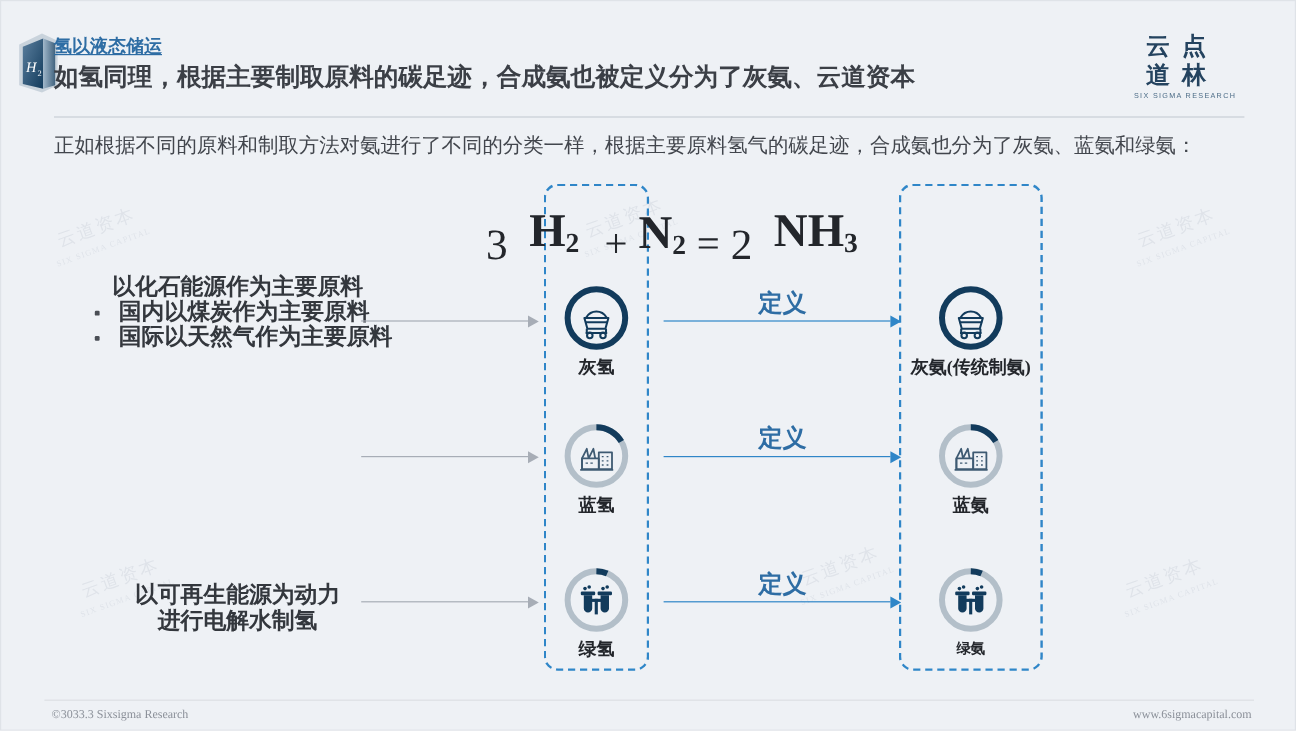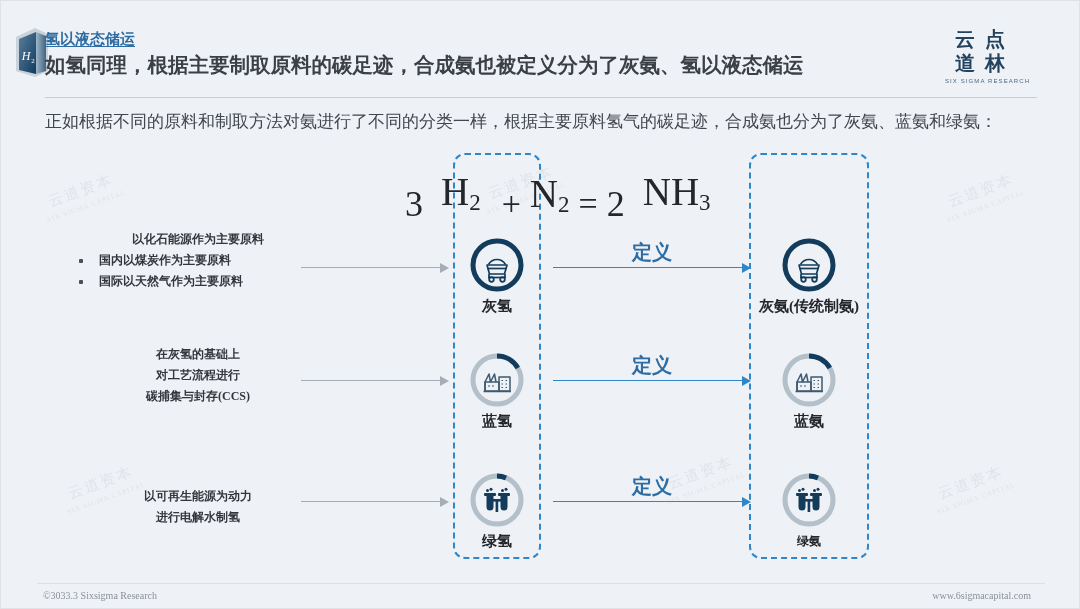--- a/index.html
+++ b/index.html
@@ -75,38 +75,38 @@
 
   
   .eq{
     position:absolute;top:163px;left:404px;
     display:flex;align-items:flex-end;height:64px;
     color:#23262b;
     font-family:"Liberation Serif",serif;
   }
   .eq .num{font-size:36px;line-height:44px;padding:0 6px 2px 0;}
   .eq .op{font-size:34px;line-height:44px;padding:0 9px 2px 9px;}
-  .eq .mol{font-size:39px;line-height:46px;font-weight:400;margin-top:37px;}
+  .eq .mol{font-size:39px;line-height:46px;font-weight:700;margin-top:37px;}
   .eq .mol sub{font-size:23px;vertical-align:-5px;}
   .eq .boxed{padding:0 12px 2px 12px;}
 
   
   .panel{
     position:absolute;
     border:2px dashed #2f86c8;
     border-radius:12px;
     box-sizing:border-box;
   }
   #panel-h2{left:452px;top:152px;width:88px;height:406px;}
   #panel-nh3{left:748px;top:152px;width:120px;height:406px;}
 
   
   .ltxt{
     position:absolute;text-align:center;color:#33373d;
-    font-size:12px;font-weight:bold;line-height:21px;
+    font-size:19px;font-weight:bold;line-height:21px;
     font-family:"Liberation Serif",serif;
   }
   .ltxt .hd{display:block;}
   .bullets{margin:0;padding:0;list-style:none;text-align:left;}
   .bullets li{position:relative;padding-left:26px;white-space:nowrap;}
   .bullets li::before{
     content:"";position:absolute;left:6px;top:9px;
     width:4px;height:4px;background:#4a4e55;border-radius:1px;
   }
 
@@ -143,21 +143,21 @@
   }
   .node .cap .small{font-size:12px;}
 
   
   .ftr-rule{position:absolute;left:36px;top:582px;width:1008px;height:1px;background:#dcdfe4;}
   .ftr{
     position:absolute;top:589px;font-size:10px;color:#8b9099;
     font-family:"Liberation Serif",serif;
   }
   #footer-left{left:42px;}
-  #footer-right{right:48px;}
+  #footer-right{right:36px;}
 </style>
 </head>
 <body>
 
 <div class="slide">
 
   <div class="wm" style="left:40px;top:178px;">
     <span>云道资本</span>
     <small>SIX SIGMA CAPITAL</small>
   </div>
@@ -199,21 +199,21 @@
         <polygon points="1,10 20,1 33,7 33,44 20,50 1,44" fill="#c9d3dc"></polygon>
         <polygon points="4,12 21,5 21,47 4,43" fill="url(#cubeFace)"></polygon>
         <polygon points="21,5 31,9 31,44 21,47" fill="url(#cubeTop)"></polygon>
         <text x="11" y="33" font-family="Liberation Serif, serif" font-size="12" fill="#ffffff" text-anchor="middle" font-style="italic">H</text>
         <text x="18" y="36" font-family="Liberation Serif, serif" font-size="7" fill="#ffffff" text-anchor="middle">2</text>
       </svg>
     </div>
 
     <div class="hdr-texts">
       <div class="kicker">氢以液态储运</div>
-      <div class="title">如氢同理，根据主要制取原料的碳足迹，合成氨也被定义分为了灰氨、氢以液态储运</div>
+      <div class="title">如氢同理，根据主要制取原料的碳足迹，合成氨也被定义分为了灰氨、云道资本</div>
     </div>
 
     <div class="logo">
       <div class="logo-l1">云点</div>
       <div class="logo-l2">道林</div>
       <div class="logo-sub">SIX SIGMA RESEARCH</div>
     </div>
 
     <div class="hdr-rule"></div>
   </div>
@@ -282,23 +282,20 @@
           <line x1="37" y1="38" x2="37" y2="41"></line>
           <line x1="20" y1="41.5" x2="38" y2="41.5"></line>
           <circle cx="23.5" cy="43.5" r="2.3"></circle>
           <circle cx="34.5" cy="43.5" r="2.3"></circle>
         </g>
       </svg>
     </div>
     <div class="cap">灰氨(传统制氨)</div>
   </div>
 
-  <div class="ltxt" style="left:92px;top:343px;width:210px;white-space:pre-line;">在灰氢的基础上
-对工艺流程进行
-碳捕集与封存(CCS)</div>
   <div class="garrow" style="left:300px;top:375px;width:148px;">
     <div class="ln"></div>
       <div class="hd"></div>
   </div>
 
   <div class="node" style="left:453px;top:350px;width:86px;">
     <div class="ring">
       <svg width="58" height="58" viewBox="0 0 58 58">
         <circle cx="29" cy="29" r="24" fill="none" stroke="#b3bfc9" stroke-width="5"></circle>
         <path d="M29 5 A24 24 0 0 1 49.8 17" fill="none" stroke="#123b5c" stroke-width="5" stroke-linecap="butt"></path>

